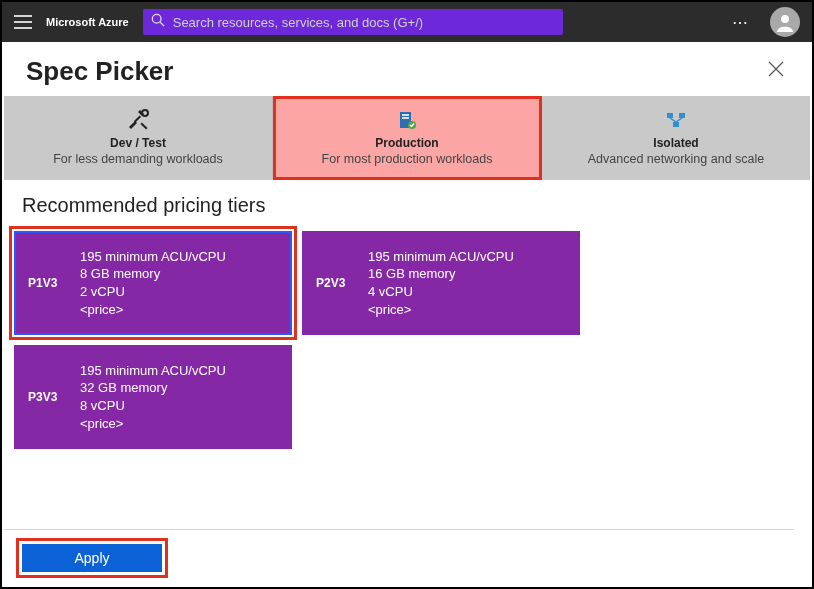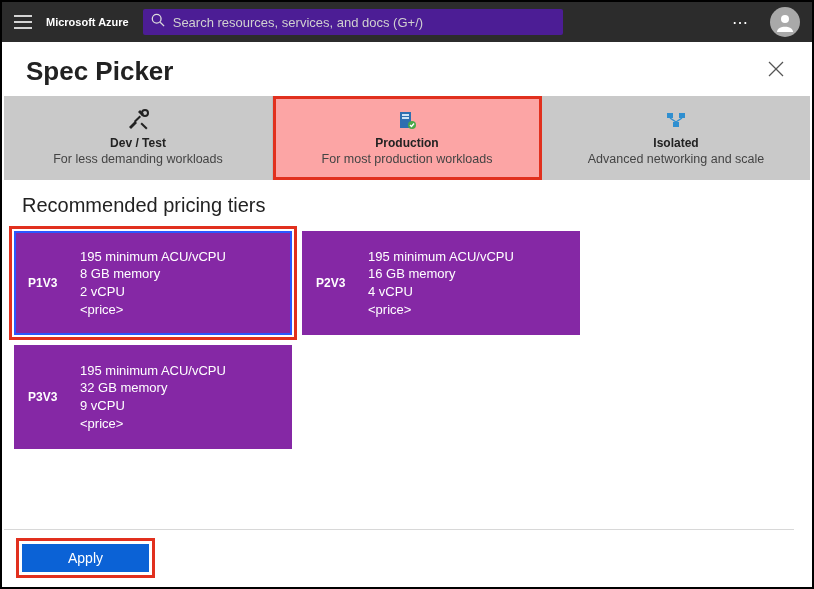--- a/index.html
+++ b/index.html
@@ -3,21 +3,21 @@
 <meta charset="utf-8">
 <style>
   * { box-sizing: border-box; margin: 0; padding: 0; font-family: "Segoe UI", Arial, sans-serif; }
   html, body { width: 814px; height: 589px; overflow: hidden; background: #fff; }
   .frame { width: 814px; height: 589px; border: 2px solid #000; position: relative; background:#fff; }
 
   
   .topbar { height: 40px; background: #2c2c2c; display: flex; align-items: center; padding: 0 12px; color: #fff; gap: 14px; }
   .hamburger svg { display:block; }
   .brand { font-size: 11px; font-weight: 600; white-space: nowrap; }
-  .searchbox { flex: 0 0 420px; height: 26px; background: #4c1d95; border-radius: 2px; display: flex; align-items: center; padding: 0 8px; gap: 8px; }
+  .searchbox { flex: 0 0 420px; height: 26px; background: #6d28d9; border-radius: 2px; display: flex; align-items: center; padding: 0 8px; gap: 8px; }
   .searchbox input { flex:1; background: transparent; border: none; outline: none; color: #ddd; font-size: 13px; }
   .searchbox input::placeholder { color: #d0d0d0; }
   .topbar-spacer { flex:1; }
   .ellipsis { color:#fff; font-size:16px; letter-spacing:2px; padding:0 6px; cursor:pointer; }
   .avatar { width:30px; height:30px; border-radius:50%; background:#a9a9a9; display:flex; align-items:center; justify-content:center; }
   .avatar svg { display:block; }
 
   
   .page-header { display:flex; align-items:center; justify-content:space-between; padding: 14px 24px 10px 24px; }
   .page-title { font-size: 26px; font-weight: 600; color:#222; }
@@ -47,21 +47,21 @@
   .cards { display:flex; flex-wrap:wrap; gap:10px; padding: 0 10px 20px 10px; }
   .card { width: 278px; height: 104px; background:#8528a5; color:#fff; display:flex; align-items:center; padding: 0 14px; cursor:pointer; position:relative; }
   .card-name { font-weight:700; font-size:12px; width:52px; }
   .card-specs { font-size:13px; line-height:1.35; }
   .card.selected { outline:2px solid #2b57ff; outline-offset:-2px; }
   .card-highlight::after { content:""; position:absolute; inset:-5px; border:3px solid #e1301e; pointer-events:none; }
 
   
   .bottom-bar { position:absolute; left:2px; right:18px; bottom:2px; height:56px; border-top:1px solid #d8d8d8; background:#fff; display:flex; align-items:center; padding-left:18px; }
   .apply-wrap { position:relative; }
-  .apply-btn { width:127px; height:28px; background:#0b62d6; color:#fff; border:none; font-size:14px; cursor:pointer; }
+  .apply-btn { width:140px; height:28px; background:#0b62d6; color:#fff; border:none; font-size:14px; cursor:pointer; }
   .apply-highlight::after { content:""; position:absolute; inset:-6px; border:3px solid #e1301e; pointer-events:none; }
 </style>
 </head>
 <body>
 
 <div class="frame">
 
   <div class="topbar">
     <div class="hamburger">
       <svg width="18" height="14" viewBox="0 0 18 14">
@@ -168,21 +168,21 @@
           <div>16 GB memory</div>
           <div>4 vCPU</div>
           <div>&lt;price&gt;</div>
         </div>
       </div>
       <div class="card">
         <div class="card-name">P3V3</div>
         <div class="card-specs">
           <div>195 minimum ACU/vCPU</div>
           <div>32 GB memory</div>
-          <div>9 vCPU</div>
+          <div>8 vCPU</div>
           <div>&lt;price&gt;</div>
         </div>
       </div>
     </div>
 
     <div style="height:80px"></div>
   </div>
 
   <div class="bottom-bar">
     <div class="apply-wrap apply-highlight">

